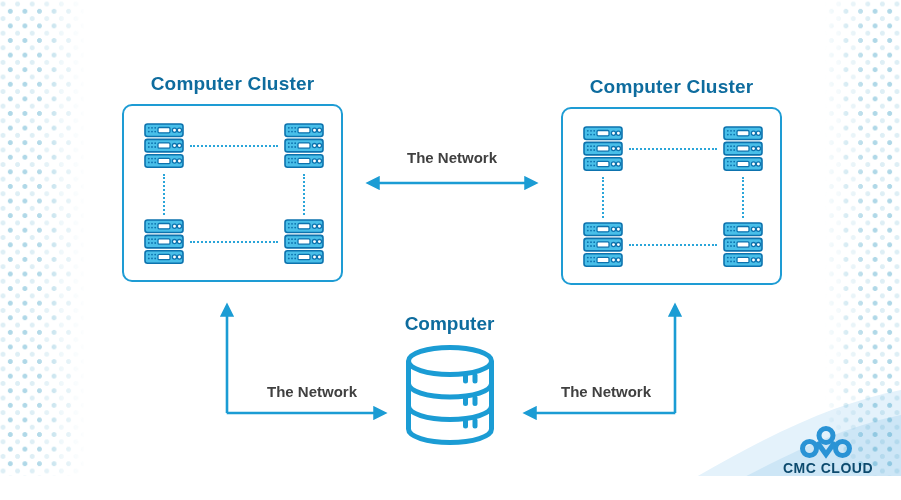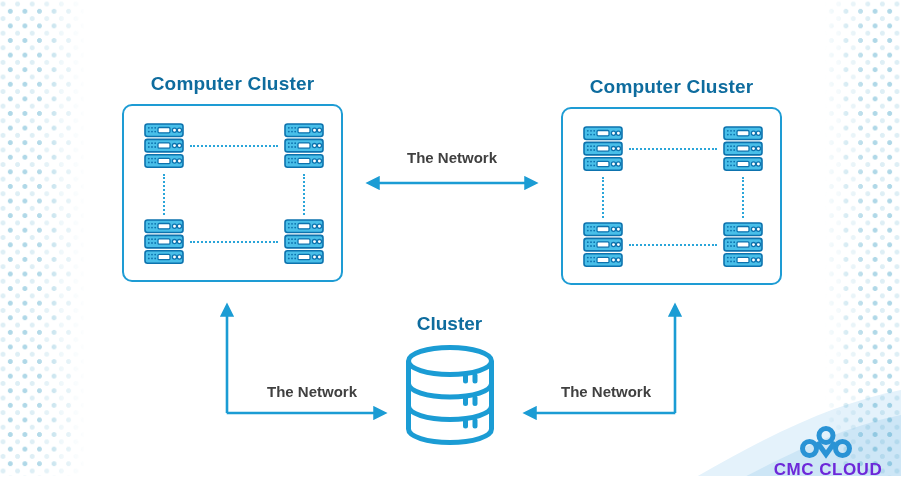--- a/index.html
+++ b/index.html
@@ -52,21 +52,21 @@
 
   .overlay { position:absolute; left:0; top:0; pointer-events:none; }
 
   .db-icon { position:absolute; left:402px; top:344px; }
 
   
   .wave { position:absolute; left:640px; top:368px; }
   .logo-mark { position:absolute; left:800px; top:426px; }
   .logo-text {
     position:absolute; left:762px; top:460px; width:132px; text-align:center;
-    font-size:17px; font-weight:700; color:#6d28d9; letter-spacing:0.5px;
+    font-size:14px; font-weight:700; color:#0c4a6e; letter-spacing:0.5px;
   }
 </style>
 </head>
 <body>
 
 <div class="canvas">
 
   <svg width="0" height="0" style="position:absolute" aria-hidden="true">
     <defs>
       <marker id="arrow" viewBox="0 0 10 10" refX="7.5" refY="5" markerWidth="5.5" markerHeight="5.5" orient="auto-start-reverse">
@@ -169,21 +169,21 @@
       <path d="M226.7,413 H384" marker-end="url(#arrow)"></path>
       <path d="M675,413 V306" marker-end="url(#arrow)"></path>
       <path d="M675.3,413 H526" marker-end="url(#arrow)"></path>
     </g>
   </svg>
 
   <div class="net-label" style="left:366px; top:149px; width:172px;">The Network</div>
   <div class="net-label" style="left:237px; top:383px; width:150px;">The Network</div>
   <div class="net-label" style="left:531px; top:383px; width:150px;">The Network</div>
 
-  <h2 class="storage-title">Cluster</h2>
+  <h2 class="storage-title">Computer</h2>
   <svg class="db-icon" width="96" height="102">
       <use href="#sym-db"></use>
     </svg>
 
   <svg class="logo-mark" width="52" height="34" viewBox="0 0 52 34">
     <g stroke="#2a93d5" stroke-width="5" fill="none" stroke-linecap="round">
       <circle cx="9.5" cy="22.5" r="7"></circle>
       <circle cx="42.5" cy="22.5" r="7"></circle>
       <circle cx="26" cy="9.5" r="7"></circle>
       <path d="M18.5,18 L26,28.5 L33.5,18"></path>

